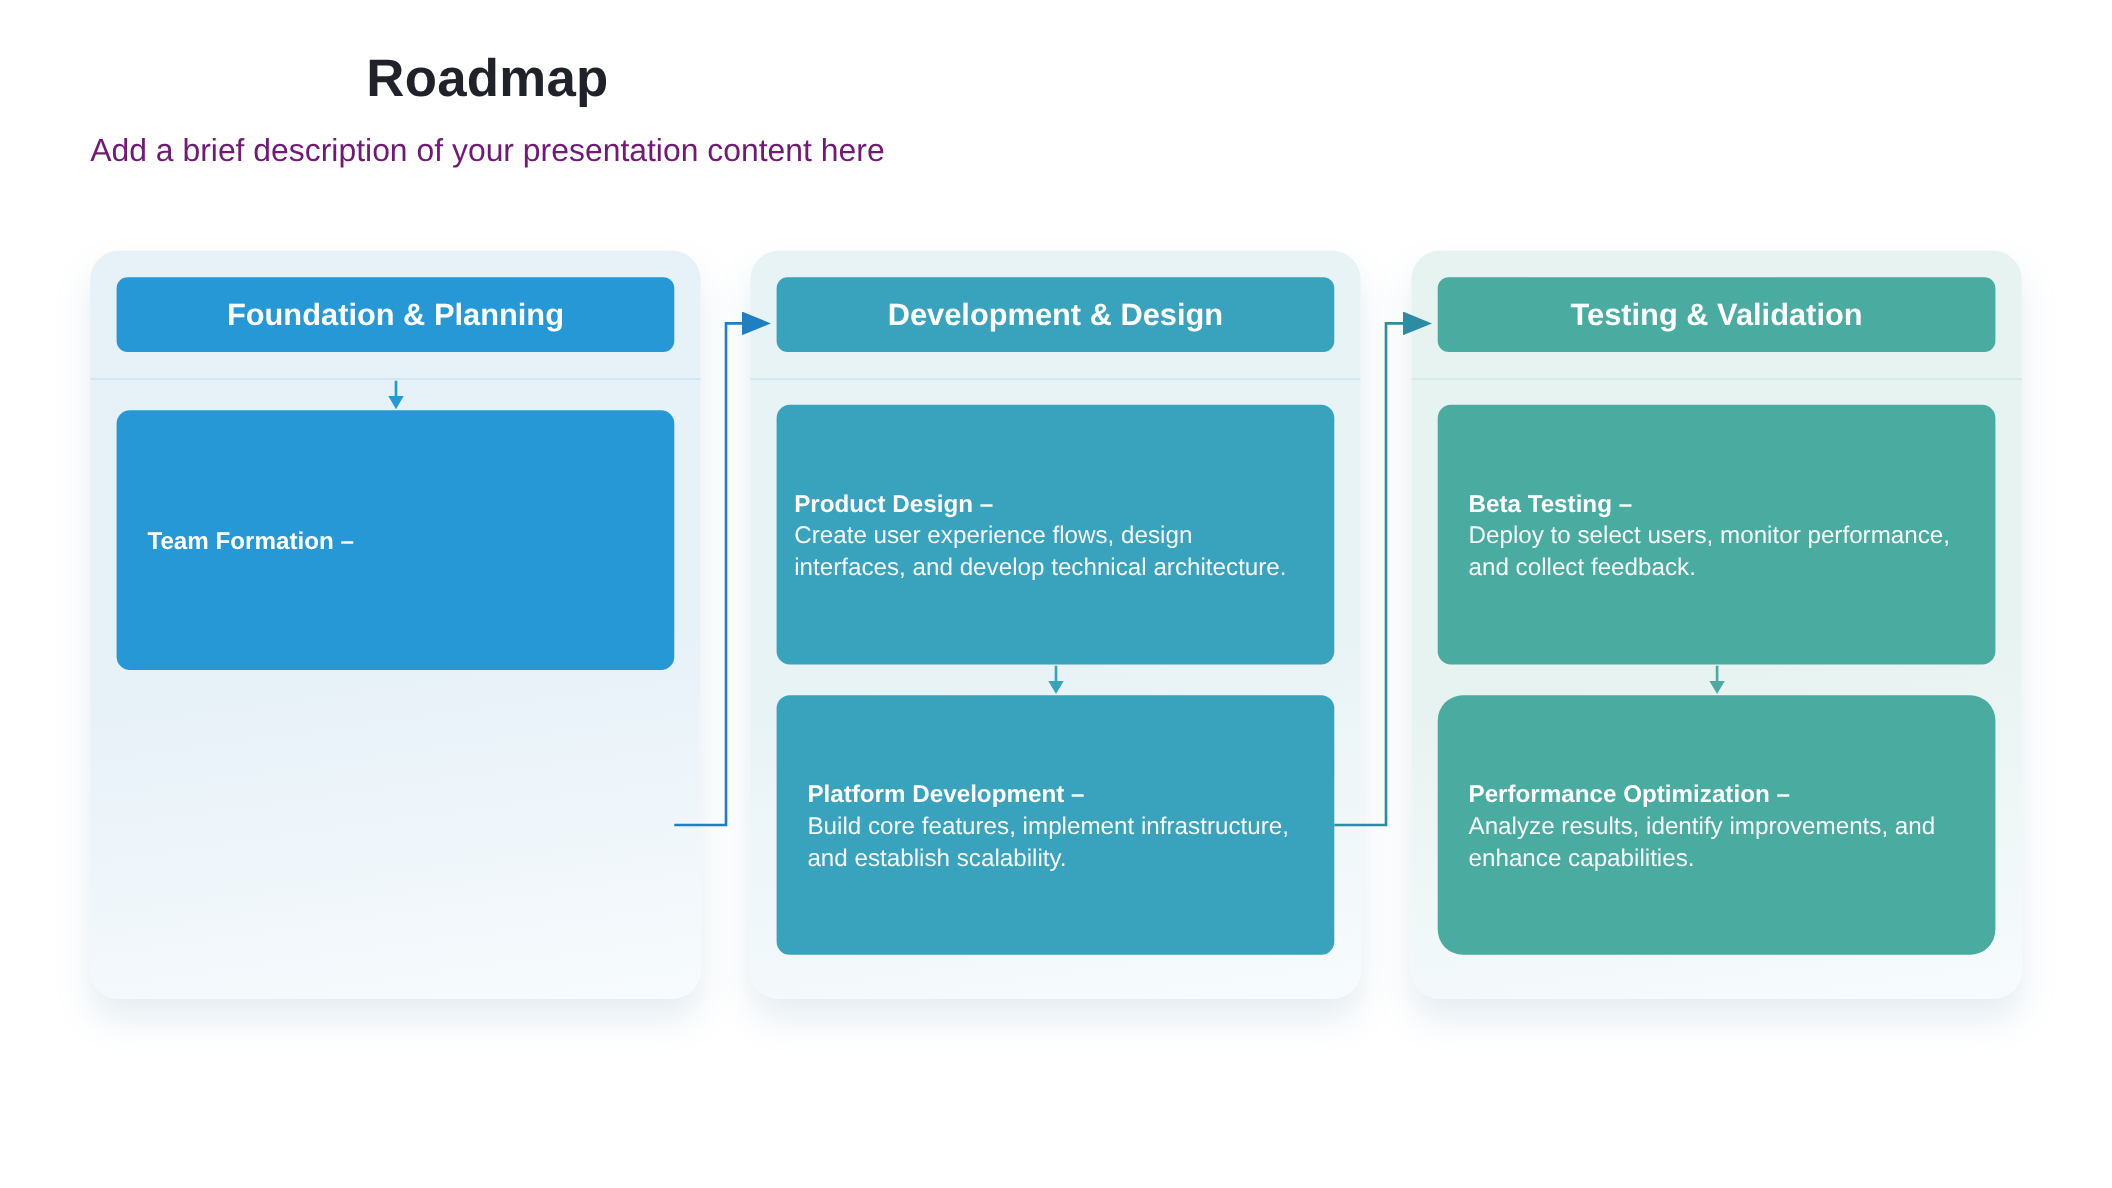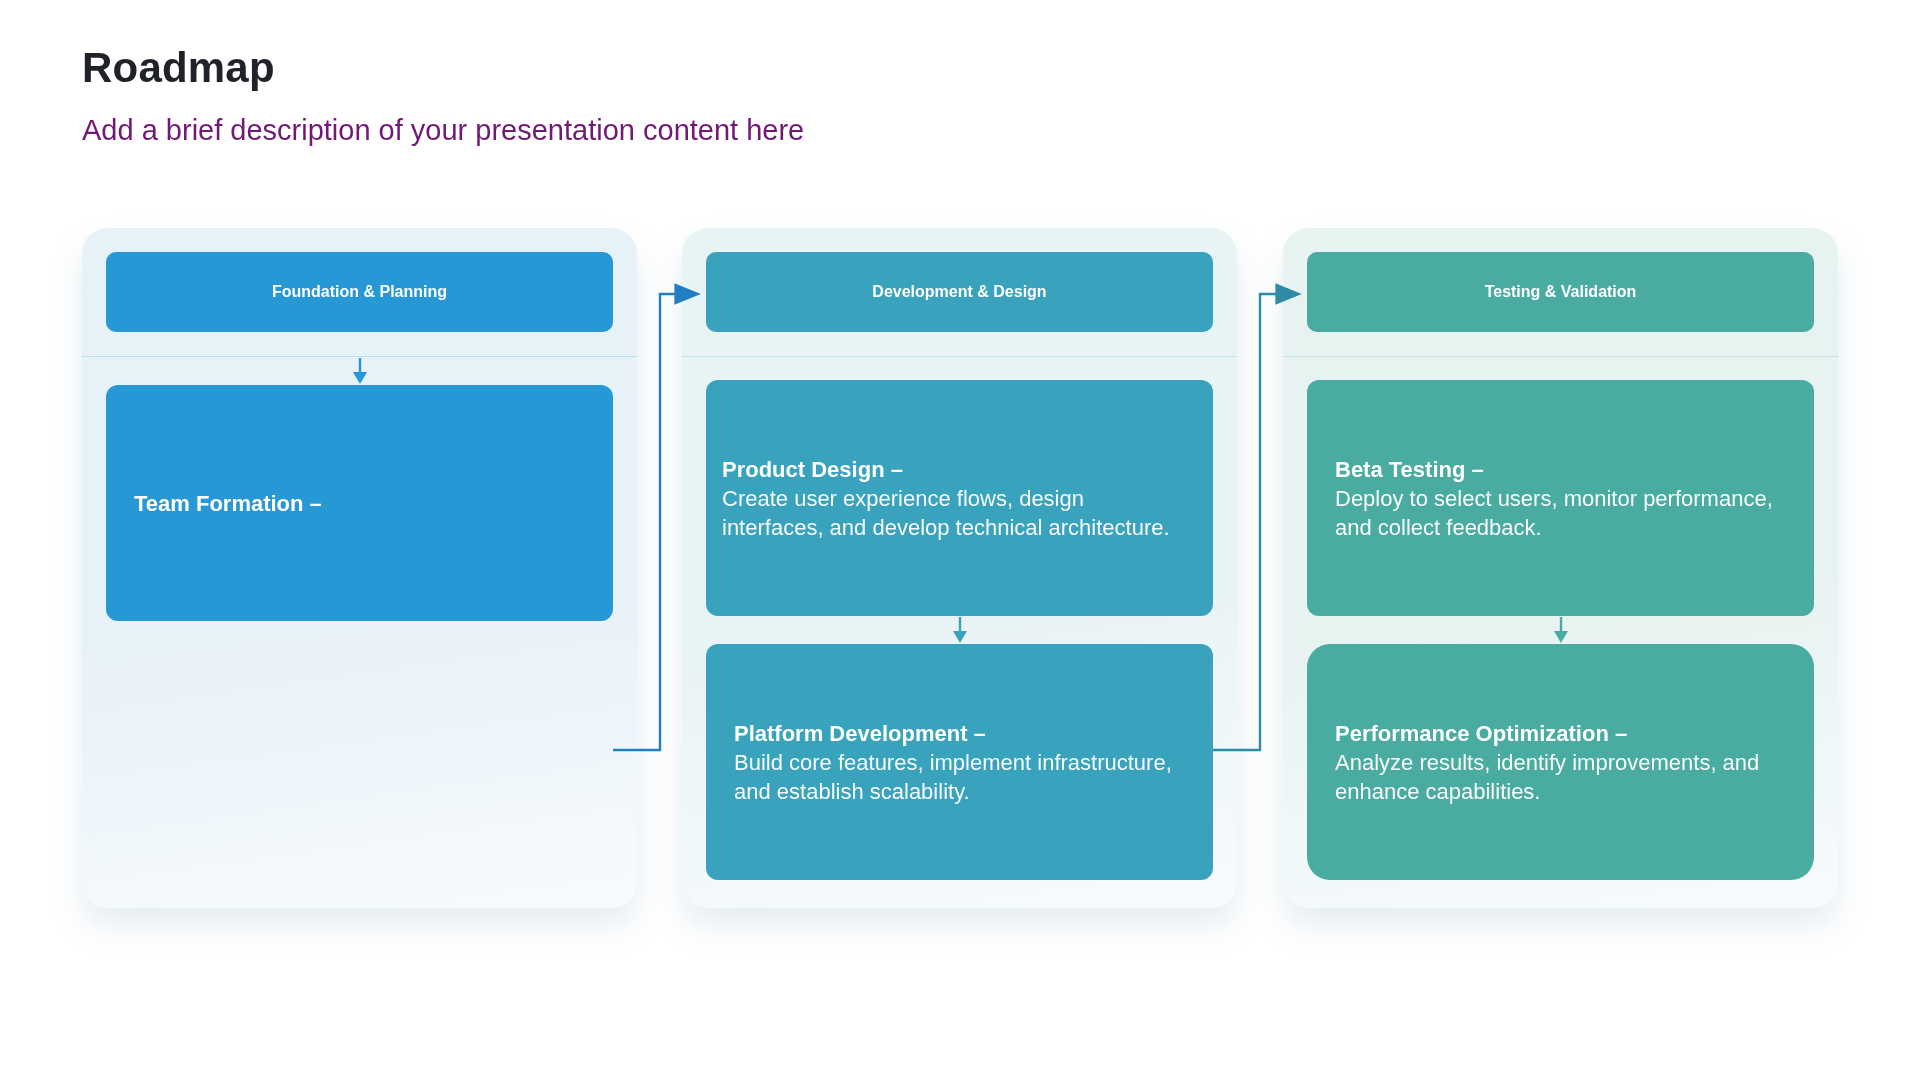--- a/index.html
+++ b/index.html
@@ -1,37 +1,37 @@
 <!DOCTYPE html>
 <html><head>
 <meta charset="utf-8">
 <style>
   * { margin: 0; padding: 0; box-sizing: border-box; }
   html, body { width: 1920px; height: 1080px; background: #ffffff; overflow: hidden; }
   body { font-family: "Liberation Sans", "DejaVu Sans", sans-serif; position: relative; }
 
   .page-header { position: absolute; left: 82px; top: 44px; }
-  .page-title { font-size: 42px; font-weight: 700; color: #1f2228; letter-spacing: 0.2px; }
+  .page-title { font-size: 48px; font-weight: 700; color: #1f2228; letter-spacing: 0.2px; text-align: center; }
   .page-subtitle { margin-top: 22px; font-size: 29px; font-weight: 400; color: #701a75; }
 
   .diagram { position: absolute; left: 0; top: 228px; width: 1920px; height: 680px; }
 
   .column {
     position: absolute; top: 0; width: 555px; height: 680px;
     border-radius: 26px; padding: 24px;
     box-shadow: 0 18px 32px rgba(110, 155, 185, 0.18);
   }
   .column.c0 { left: 82px; }
   .column.c1 { left: 682px; }
   .column.c2 { left: 1283px; }
 
   .col-header {
-    height: 80px; border-radius: 10px;
+    height: 68px; border-radius: 10px;
     display: flex; align-items: center; justify-content: center;
-    color: #ffffff; font-size: 16px; font-weight: 700;
+    color: #ffffff; font-size: 28px; font-weight: 700;
     margin-bottom: 24px;
   }
   .divider { border-top: 1px solid #c9dfec; margin: 0 -24px; }
 
   .card {
     height: 236px; border-radius: 12px;
     display: flex; flex-direction: column; justify-content: center;
     padding: 20px 28px; color: #ffffff;
   }
   .card.first { margin-top: 23px; }

